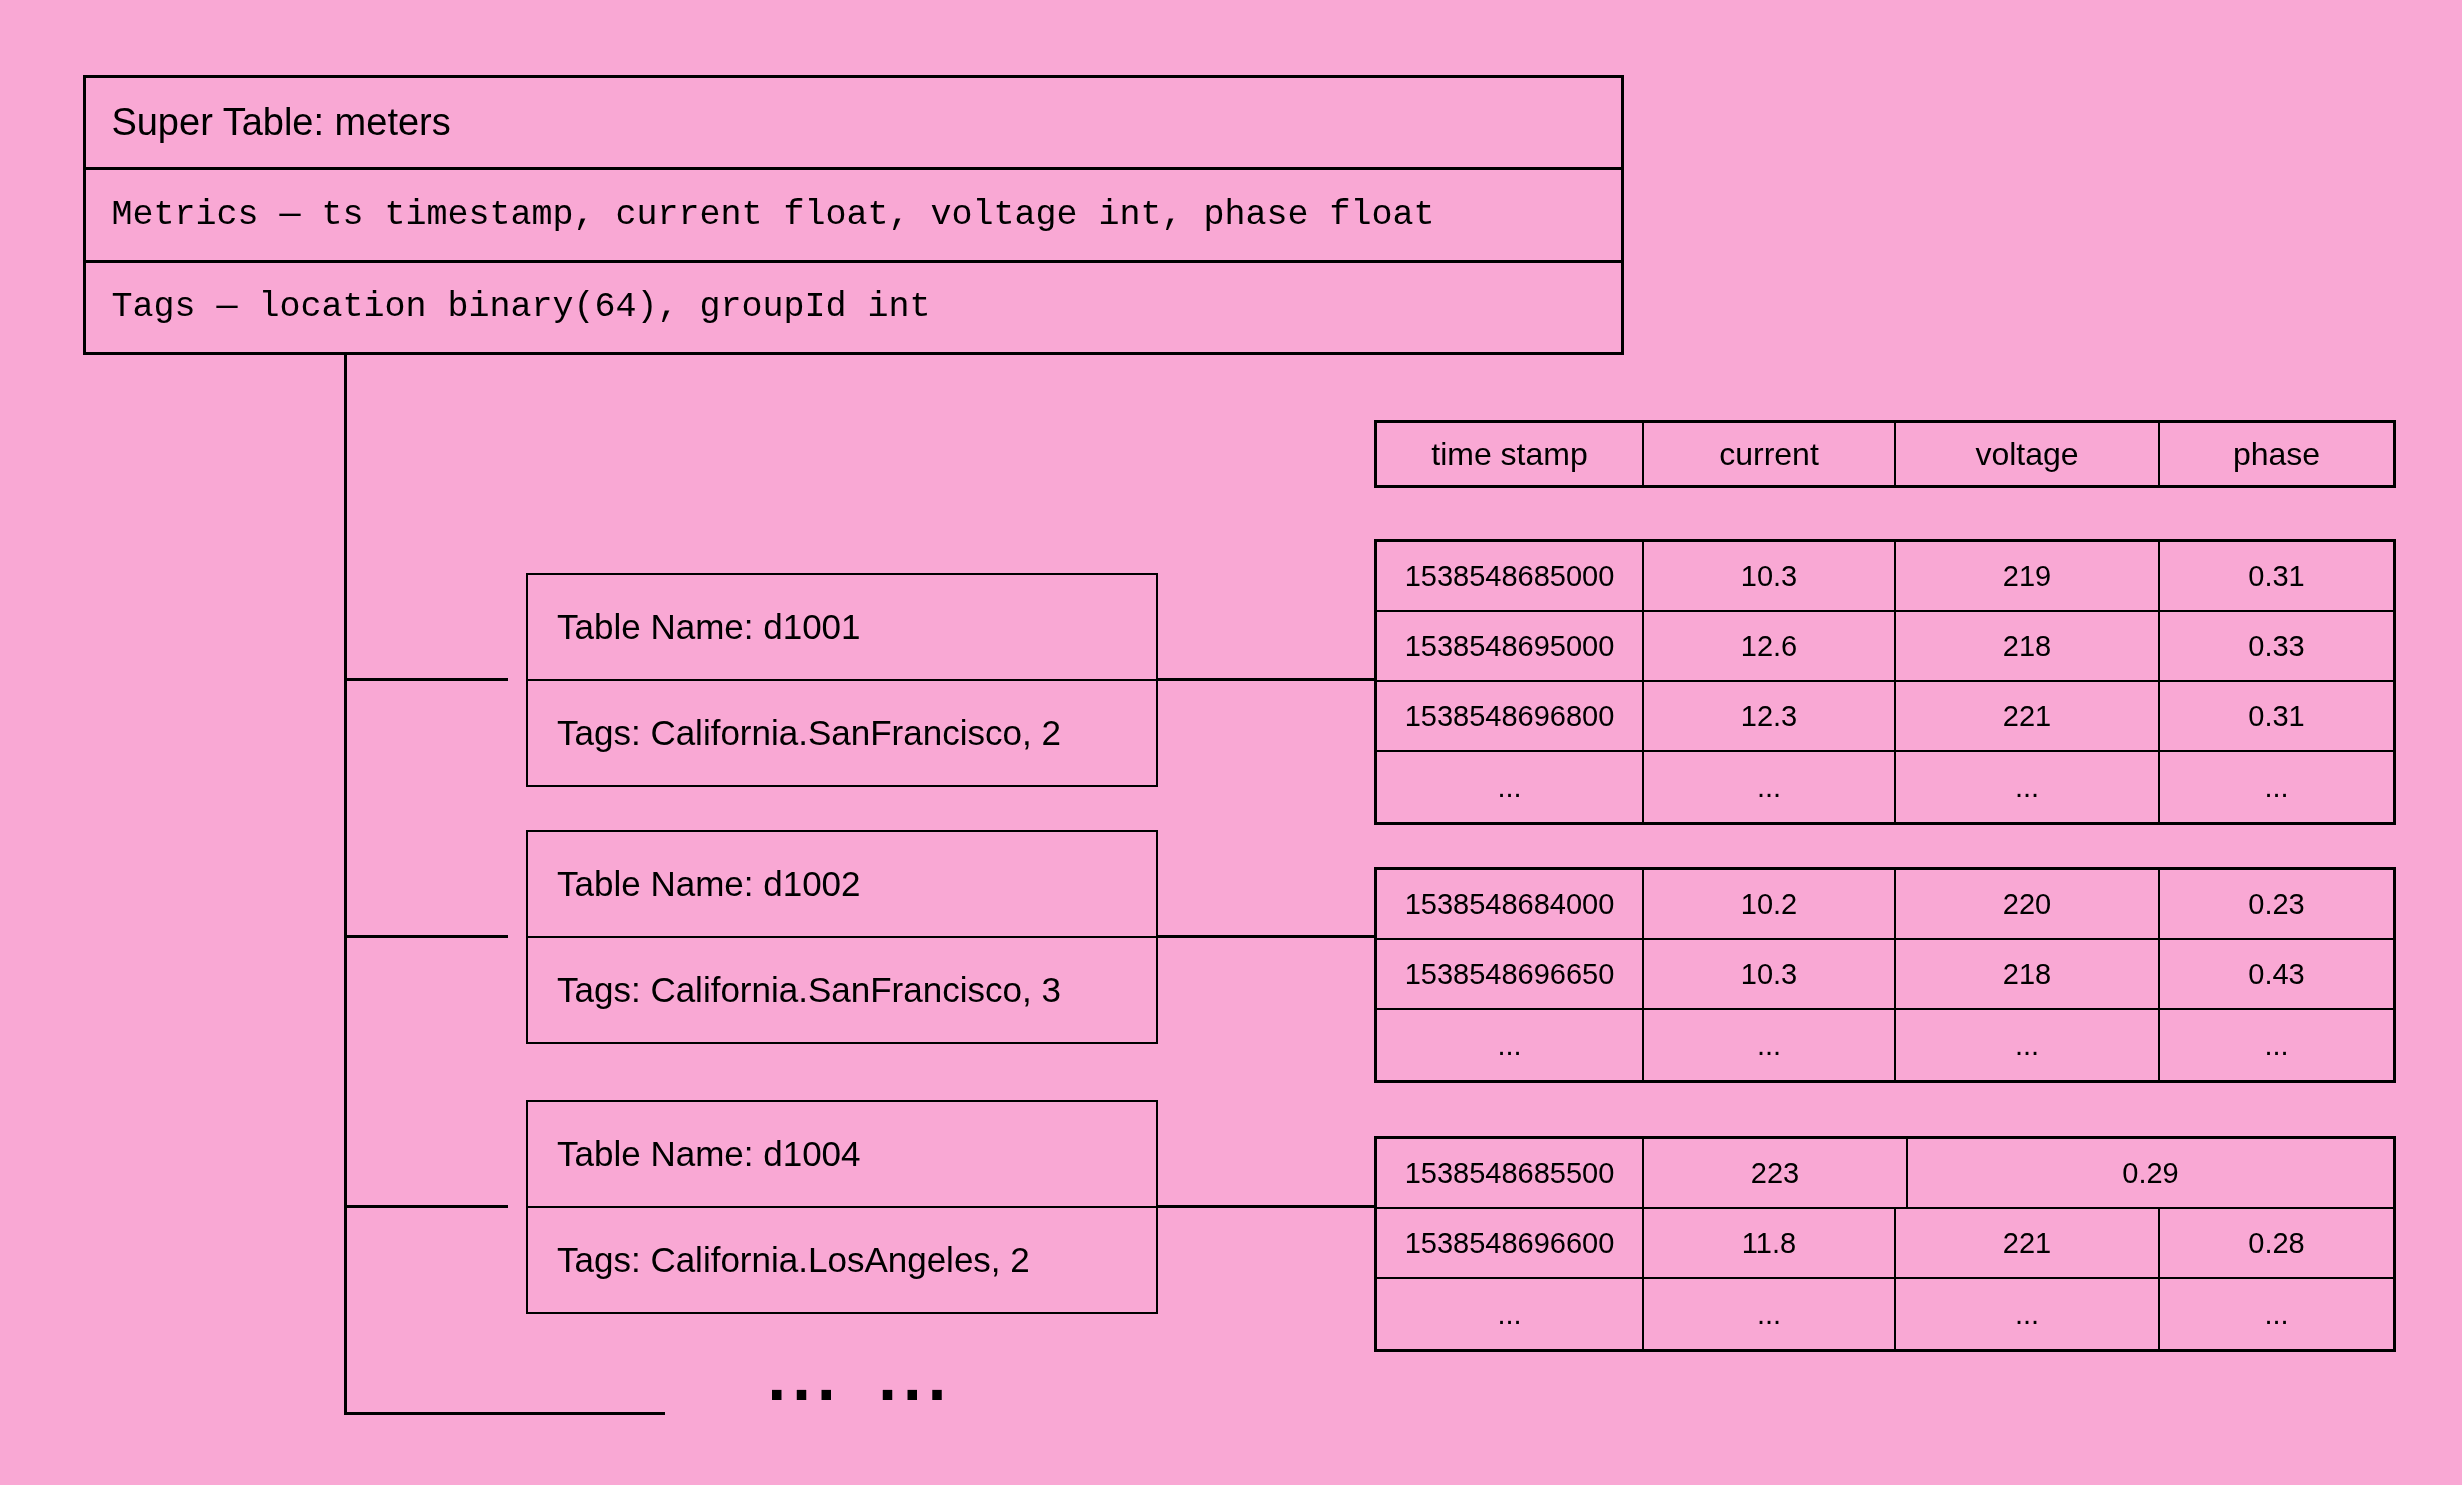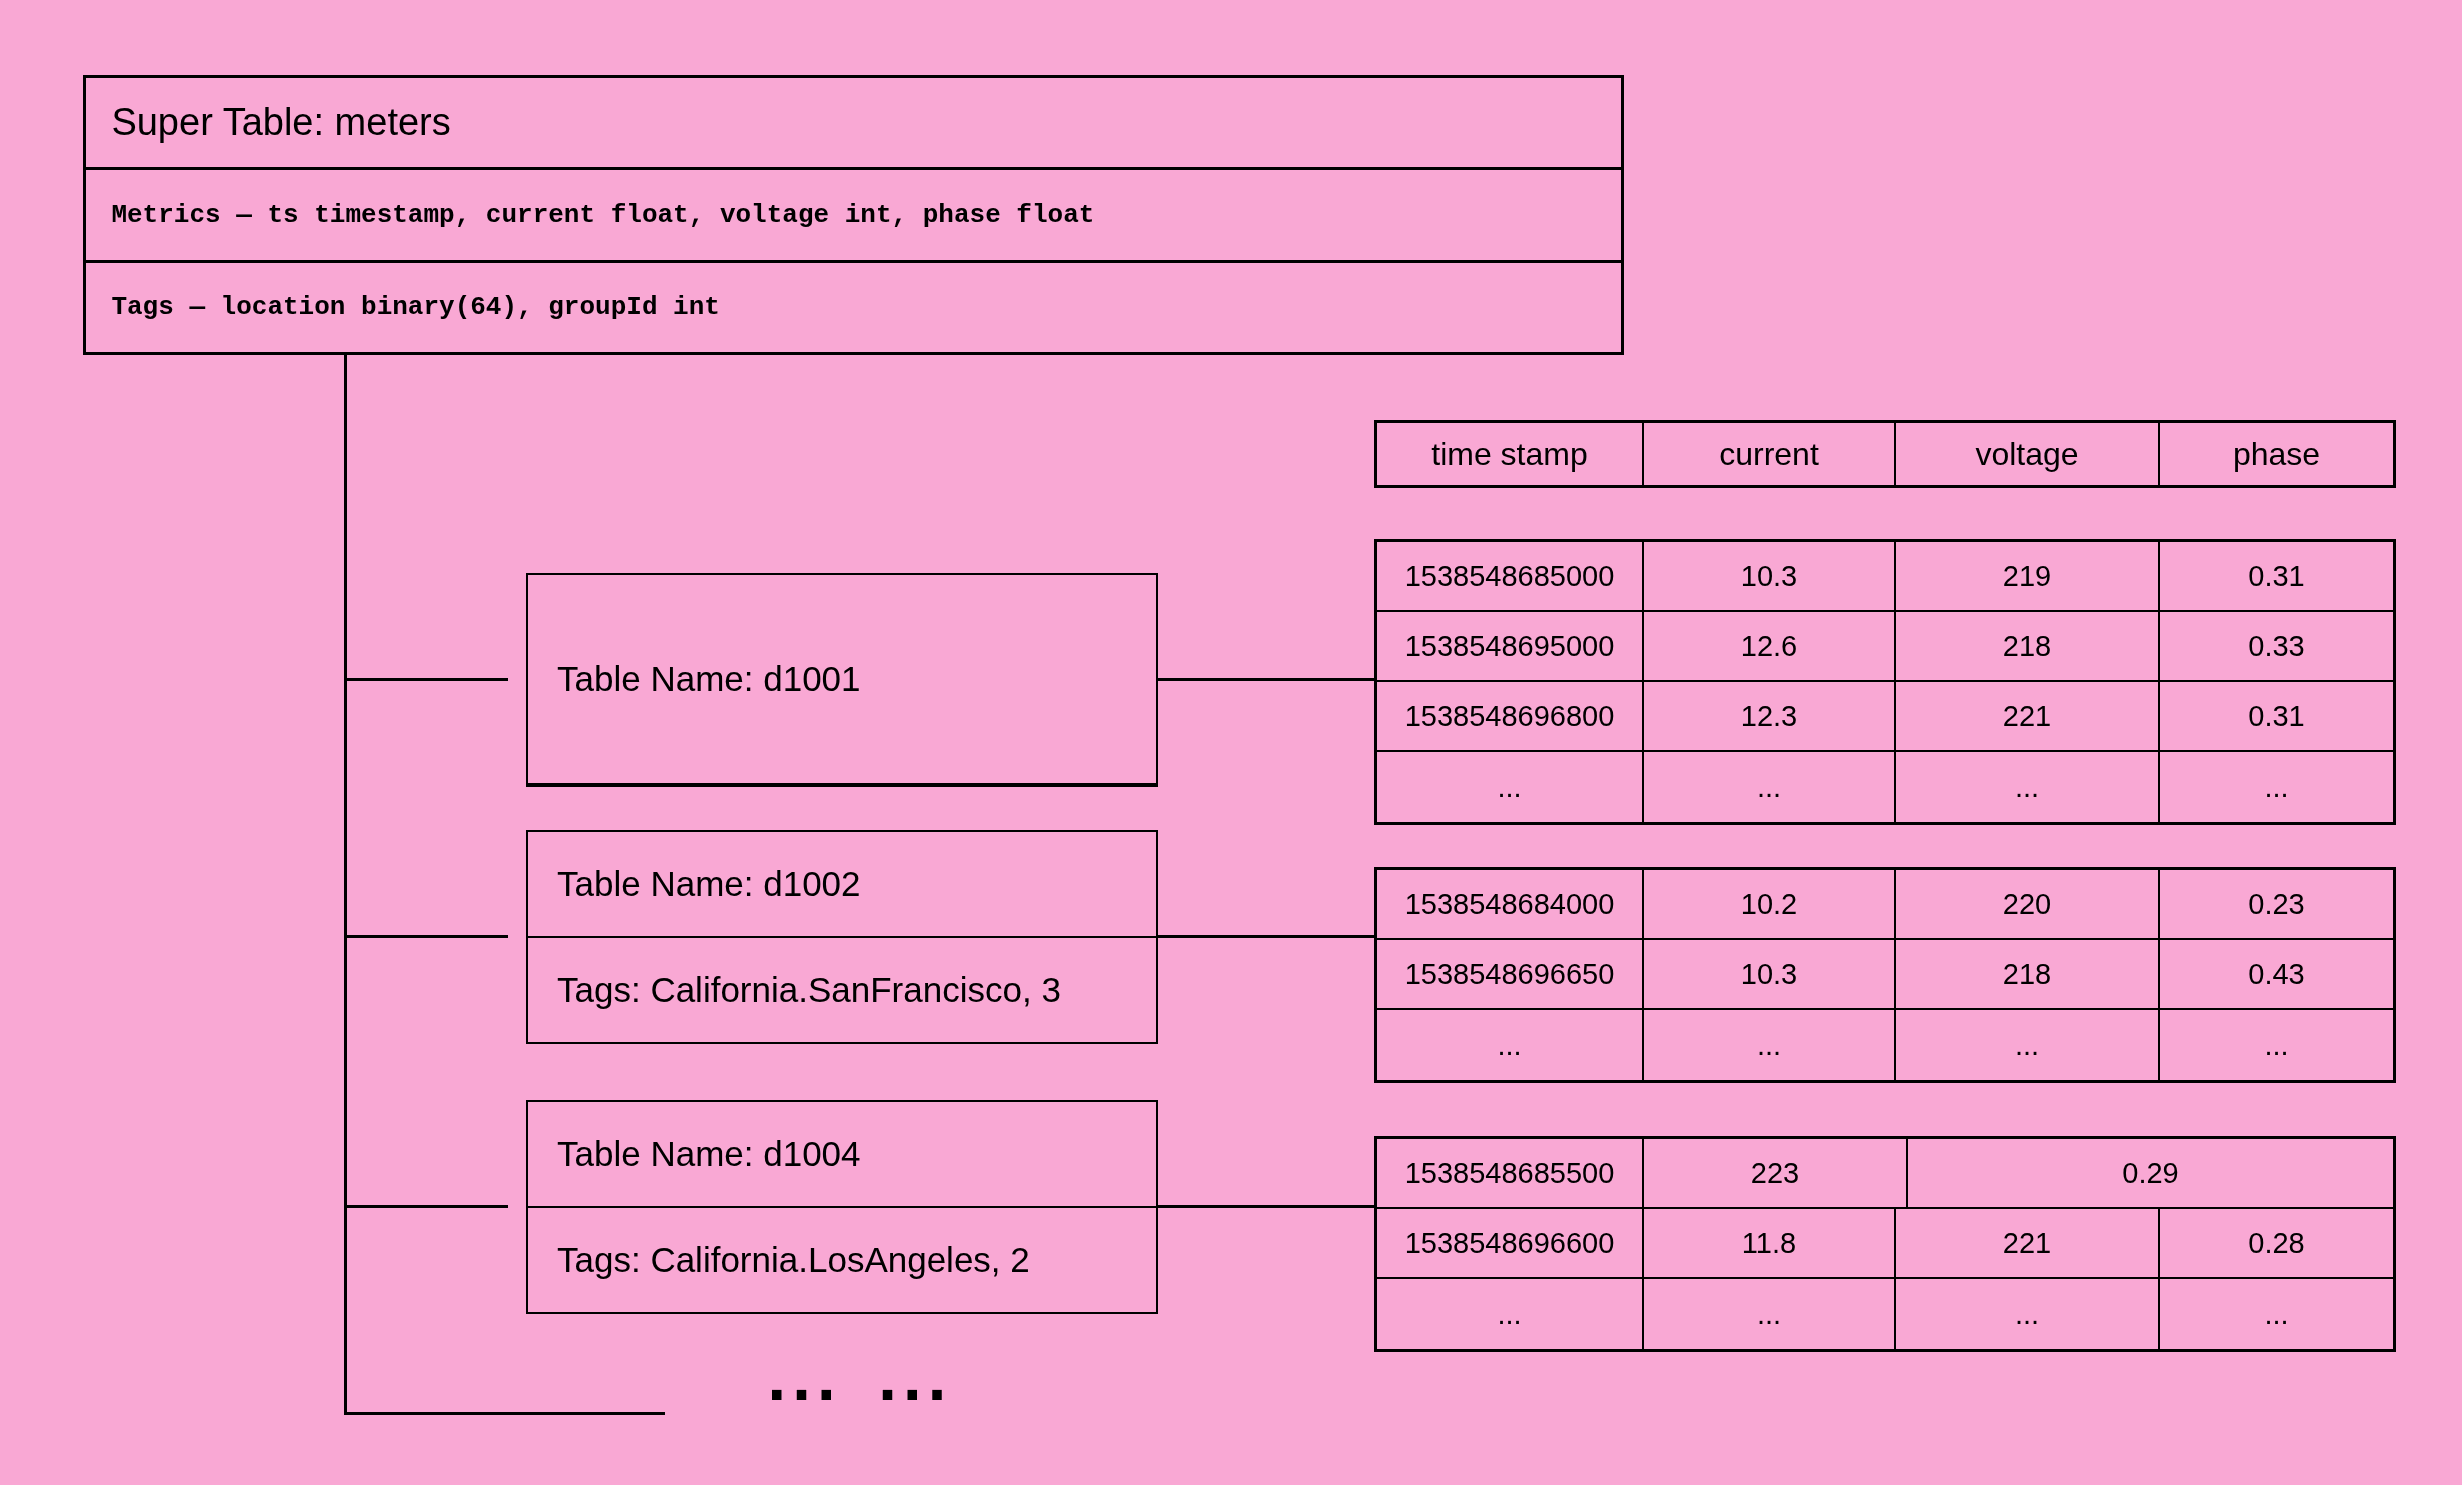--- a/index.html
+++ b/index.html
@@ -27,21 +27,21 @@
   .super-row {
     flex: 1;
     display: flex; align-items: center;
     padding-left: 25.4px;
     border-bottom: 3.4px solid #000;
     box-sizing: border-box;
     white-space: nowrap;
   }
   .super-row.last { border-bottom: none; }
   .sans { font-family: "Liberation Sans", sans-serif; font-size: 38px; }
-  .mono { font-family: "Liberation Mono", "DejaVu Sans Mono", monospace; font-weight: 700; font-size: 26px; }
+  .mono { font-family: "Liberation Mono", "DejaVu Sans Mono", monospace; font-weight: 400; font-size: 35px; }
 
   
   .sub-box {
     width: 632px; height: 214px;
     border: 2.5px solid #000;
     display: flex; flex-direction: column;
   }
   .sub-row {
     flex: 1;
     display: flex; align-items: center;
@@ -121,20 +121,21 @@
   <div class="abs line" style="left:344px; top:678px; width:164px; height:2.5px;"></div>
   <div class="abs line" style="left:344px; top:935px; width:164px; height:2.5px;"></div>
   <div class="abs line" style="left:344px; top:1205px; width:164px; height:2.5px;"></div>
   <div class="abs line" style="left:344px; top:1412px; width:321px; height:2.5px;"></div>
   <div class="abs line" style="left:1156px; top:678px; width:218px; height:2.5px;"></div>
   <div class="abs line" style="left:1156px; top:935px; width:218px; height:2.5px;"></div>
   <div class="abs line" style="left:1156px; top:1205px; width:218px; height:2.5px;"></div>
 
   <div class="abs sub-box" style="left:526px; top:573px;">
     <div class="sub-row">Table Name: d1001</div>
+    <div class="sub-row last">Tags: California.SanFrancisco, 2</div>
   </div>
   <div class="abs sub-box" style="left:526px; top:830px;">
     <div class="sub-row">Table Name: d1002</div>
     <div class="sub-row last">Tags: California.SanFrancisco, 3</div>
   </div>
   <div class="abs sub-box" style="left:526px; top:1100px;">
     <div class="sub-row">Table Name: d1004</div>
     <div class="sub-row last">Tags: California.LosAngeles, 2</div>
   </div>
 

